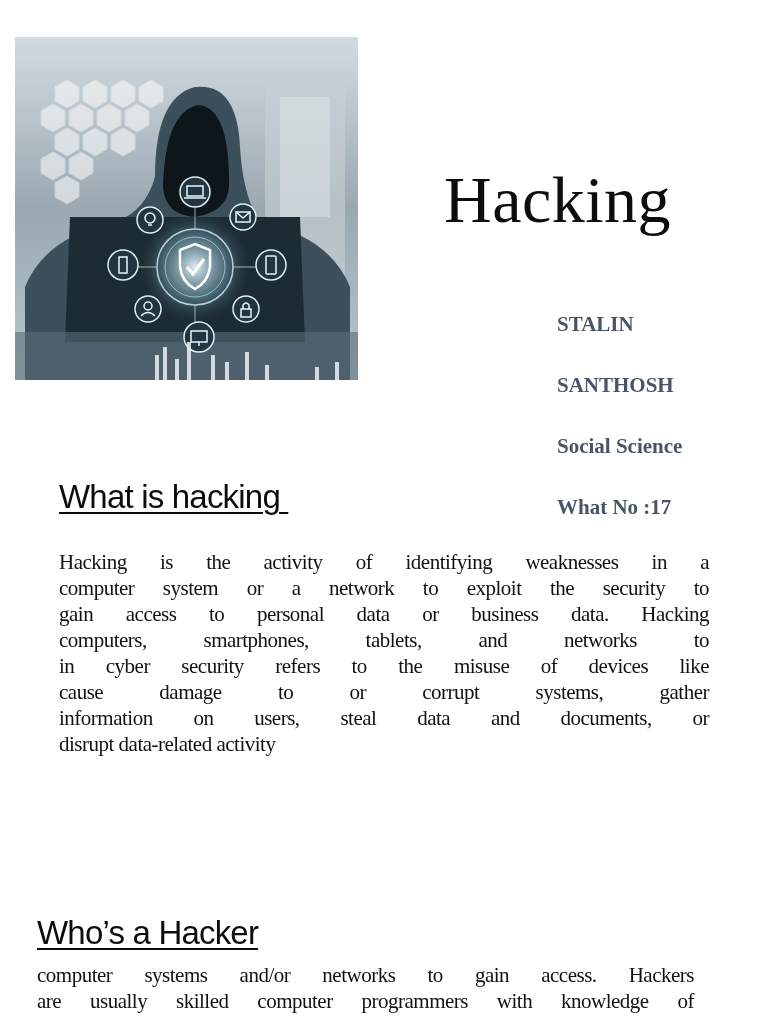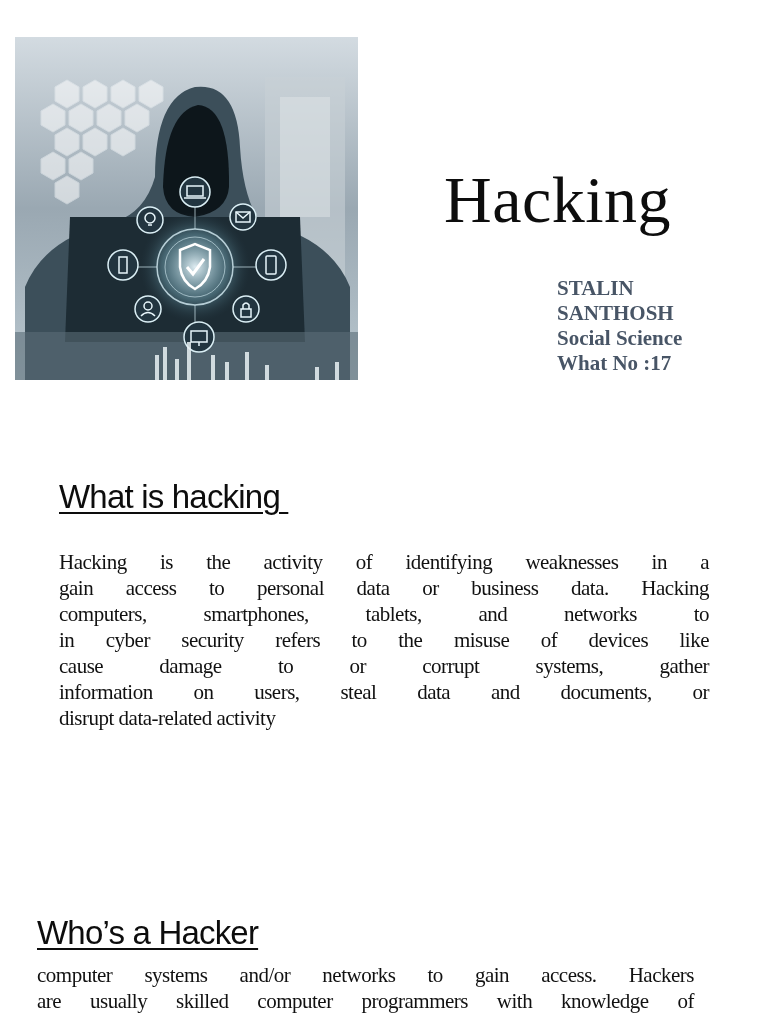--- a/index.html
+++ b/index.html
@@ -19,21 +19,21 @@
   .title {
     position: absolute; left: 444px; top: 160px;
     font-family: "Liberation Serif", serif; 
     font-size: 66px; line-height: 80px; color: #0d0d0d; letter-spacing: 0.5px;
   }
   .author-block {
     position: absolute; left: 557px; top: 276px;
     font-family: "Liberation Serif", serif; font-weight: bold;
     font-size: 21px; line-height: 25px; color: #485566;
   }
-  .author-block div { white-space: nowrap; }
+  .author-block div { white-space: nowrap; margin-top: 36px; }
 
   .heading {
     position: absolute;
     font-family: Liberation Sans, sans-serif; font-size: 33px; line-height: 40px;
     color: #0d0d0d; text-decoration: underline; text-decoration-thickness: 2px;
     text-underline-offset: 4px; white-space: pre; letter-spacing: -0.8px;
   }
   .h1 { left: 59px; top: 477px; }
   .h2 { left: 37px; top: 878px; margin-top: 35px; }
 
@@ -152,20 +152,21 @@
 <div class="author-block">
   <div>STALIN</div>
   <div>SANTHOSH</div>
   <div>Social Science</div>
   <div>What No :17</div>
 </div>
 
 <div class="heading h1">What is hacking </div>
 <div class="paragraph p1">
   <span class="line">Hacking is the activity of identifying weaknesses in a</span>
+  <span class="line">computer system or a network to exploit the security to</span>
   <span class="line">gain access to personal data or business data. Hacking</span>
   <span class="line">computers, smartphones, tablets, and networks to</span>
   <span class="line">in cyber security refers to the misuse of devices like</span>
   <span class="line">cause damage to or corrupt systems, gather</span>
   <span class="line">information on users, steal data and documents, or</span>
   <span class="line last">disrupt data-related activity</span>
 </div>
 
 <div class="heading h2">Who’s a Hacker</div>
 <div class="paragraph p2">

